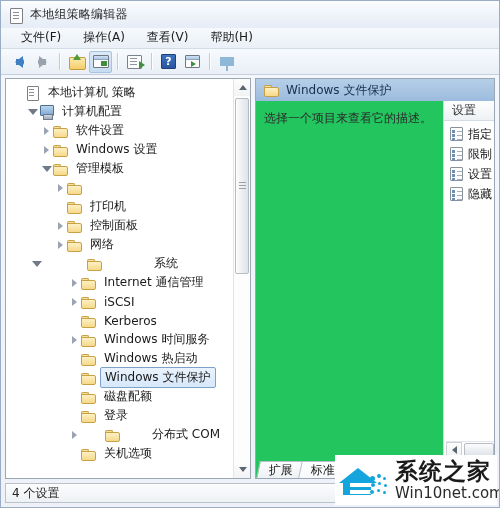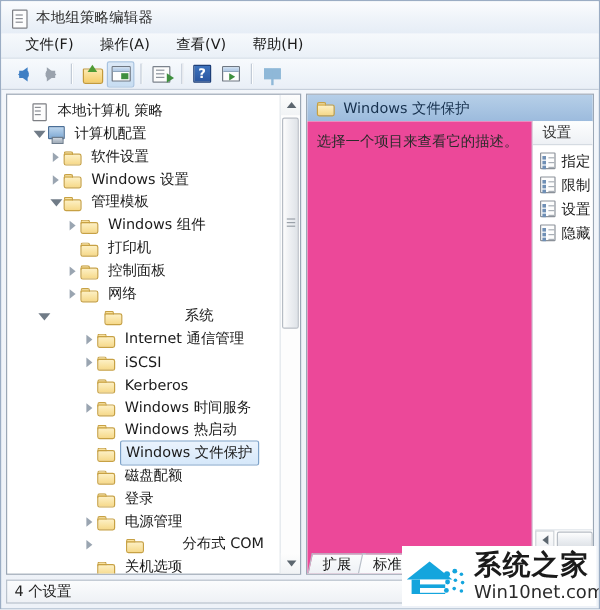--- a/index.html
+++ b/index.html
@@ -367,21 +367,21 @@
     position:relative;
     overflow:hidden;
   }
   .desc-pane {
     width:188px;
     padding:9px 8px 0 8px;
     box-sizing:border-box;
     font-size:12px;
     color:#2b2b2b;
     line-height:16px;
-    background:#ec4899;
+    background:#22c55e;
     border-right:1px solid #cfd6de;
   }
   .list-pane {
     flex:1;
     background:#ffffff;
     position:relative;
     overflow:hidden;
   }
   .list-hdr {
     height:20px;
@@ -619,21 +619,20 @@
               <span class="ico">
                 <span class="folder"></span>
               </span>
               <span class="lbl">管理模板</span>
             </div>
             <div class="tree-row" style="padding-left: 48px;">
               <span class="twisty collapsed"></span>
               <span class="ico">
                 <span class="folder"></span>
               </span>
-              <span class="lbl">Windows 组件</span>
             </div>
             <div class="tree-row" style="padding-left: 48px;">
               <span class="twisty "></span>
               <span class="ico">
                 <span class="folder"></span>
               </span>
               <span class="lbl">打印机</span>
             </div>
             <div class="tree-row" style="padding-left: 48px; text-align: right;">
               <span class="twisty collapsed"></span>
@@ -704,27 +703,20 @@
                 <span class="folder"></span>
               </span>
               <span class="lbl">磁盘配额</span>
             </div>
             <div class="tree-row" style="padding-left: 62px;">
               <span class="twisty "></span>
               <span class="ico">
                 <span class="folder"></span>
               </span>
               <span class="lbl">登录</span>
-            </div>
-            <div class="tree-row" style="padding-left: 62px;">
-              <span class="twisty collapsed"></span>
-              <span class="ico">
-                <span class="folder"></span>
-              </span>
-              <span class="lbl">电源管理</span>
             </div>
             <div class="tree-row" style="padding-left: 62px; gap: 24px;">
               <span class="twisty collapsed"></span>
               <span class="ico">
                 <span class="folder"></span>
               </span>
               <span class="lbl">分布式 COM</span>
             </div>
             <div class="tree-row" style="padding-left: 62px;">
               <span class="twisty "></span>

